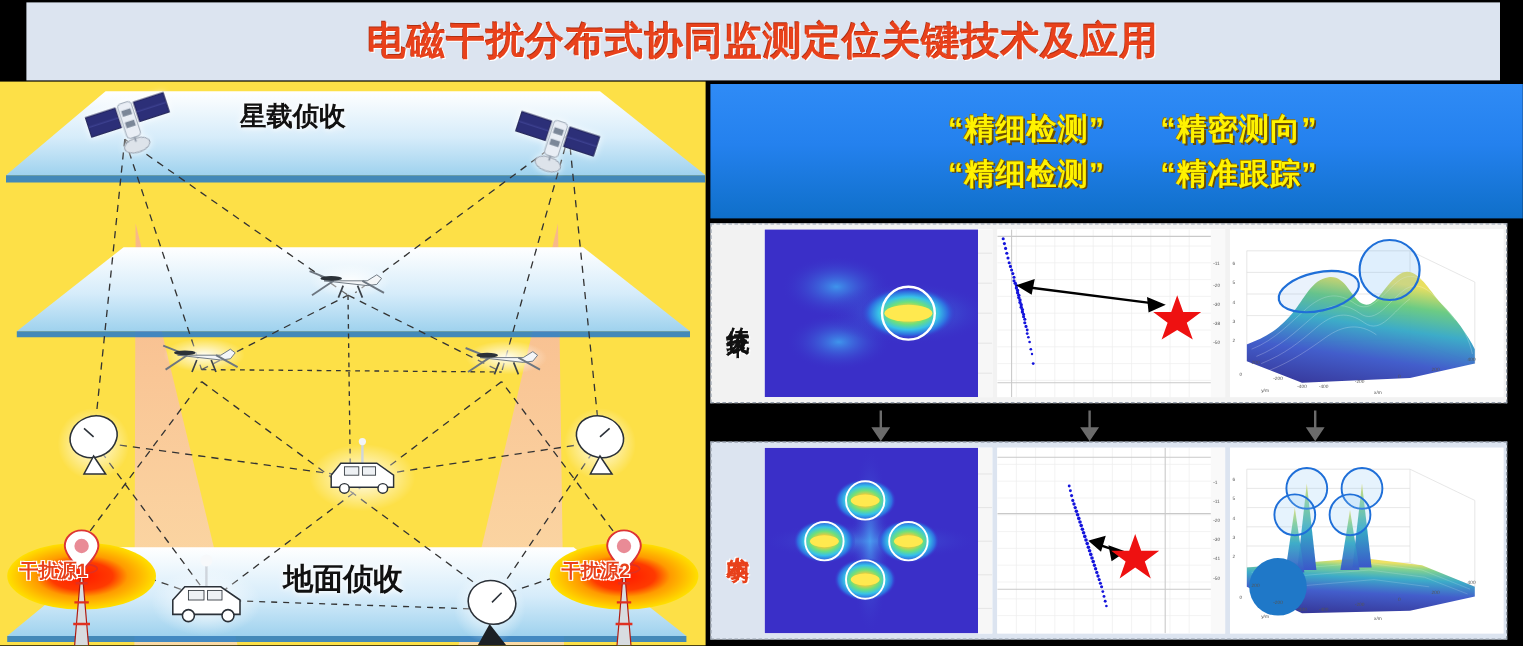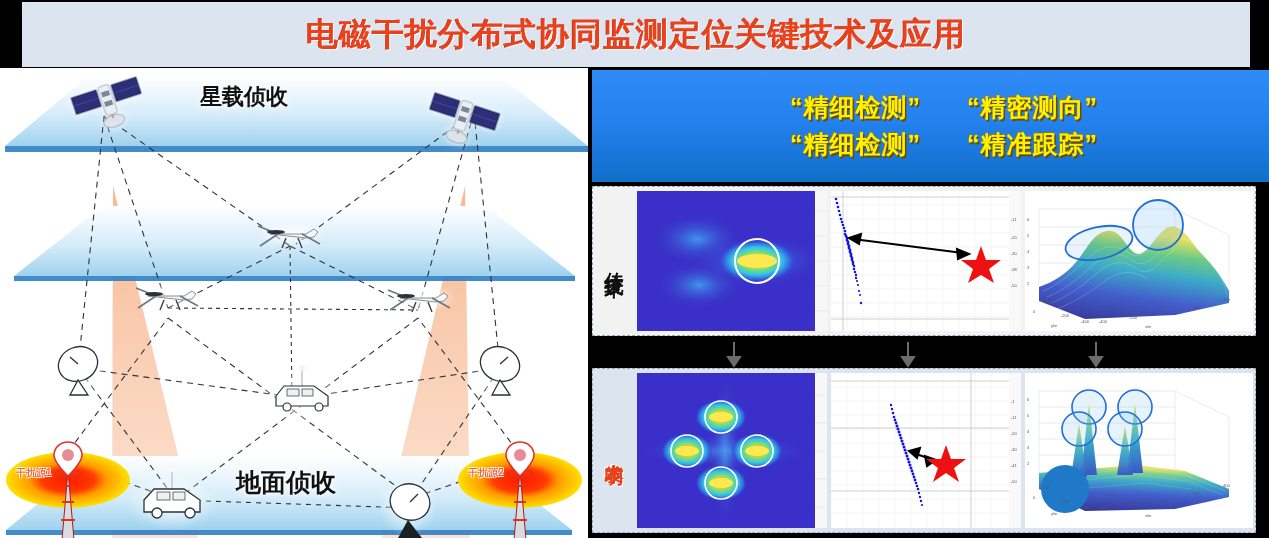--- a/index.html
+++ b/index.html
@@ -7,28 +7,28 @@
   .page{position:relative;width:1269px;height:538px;background:#000;}
 
   
   .header{position:absolute;left:22px;top:2px;width:1228px;height:65px;background:#dce4f0;}
   .header-title{position:absolute;left:0;top:0;width:100%;height:65px;
     display:flex;align-items:center;justify-content:center;
     font-size:32px;font-weight:bold;color:#E8411B;letter-spacing:1px;
     text-shadow:1px 1px 0 #fff,-0.5px -0.5px 0 #b02e10;border-radius:14px;}
 
   
-  .left-panel{position:absolute;left:0;top:68px;width:588px;height:470px;background:#ffffff;overflow:hidden;text-align:right;}
+  .left-panel{position:absolute;left:0;top:68px;width:588px;height:470px;background:#fde047;overflow:hidden;text-align:right;}
 
   .label-top{position:absolute;left:200px;top:14px;font-size:22px;font-weight:bold;color:#111;
     text-shadow:0 0 4px #fff,0 0 8px #fff;}
   .label-bottom{position:absolute;left:236px;top:398px;font-size:25px;font-weight:bold;color:#111;
     text-shadow:0 0 4px #fff,0 0 8px #fff;}
 
-  .jam-label{position:absolute;font-size:10px;font-weight:normal;color:#E8411B;
+  .jam-label{position:absolute;font-size:16px;font-weight:bold;color:#E8411B;
     text-shadow:1px 1px 0 #fff,-1px -1px 0 #fff,1px -1px 0 #fff,-1px 1px 0 #fff;}
 
   .glow-sat{filter:drop-shadow(0 0 3px rgba(255,255,255,.95));}
 
   
   .right-panel{position:absolute;left:590px;top:68px;width:679px;height:470px;background:#000;}
 
   .banner{position:absolute;left:2px;top:2px;width:664px;height:112px;
     background:linear-gradient(180deg,#2f8bf6 0%,#2481ee 45%,#0f6fc9 100%);
     display:flex;flex-direction:column;align-items:center;justify-content:center;gap:4px;padding-left:20px;}

